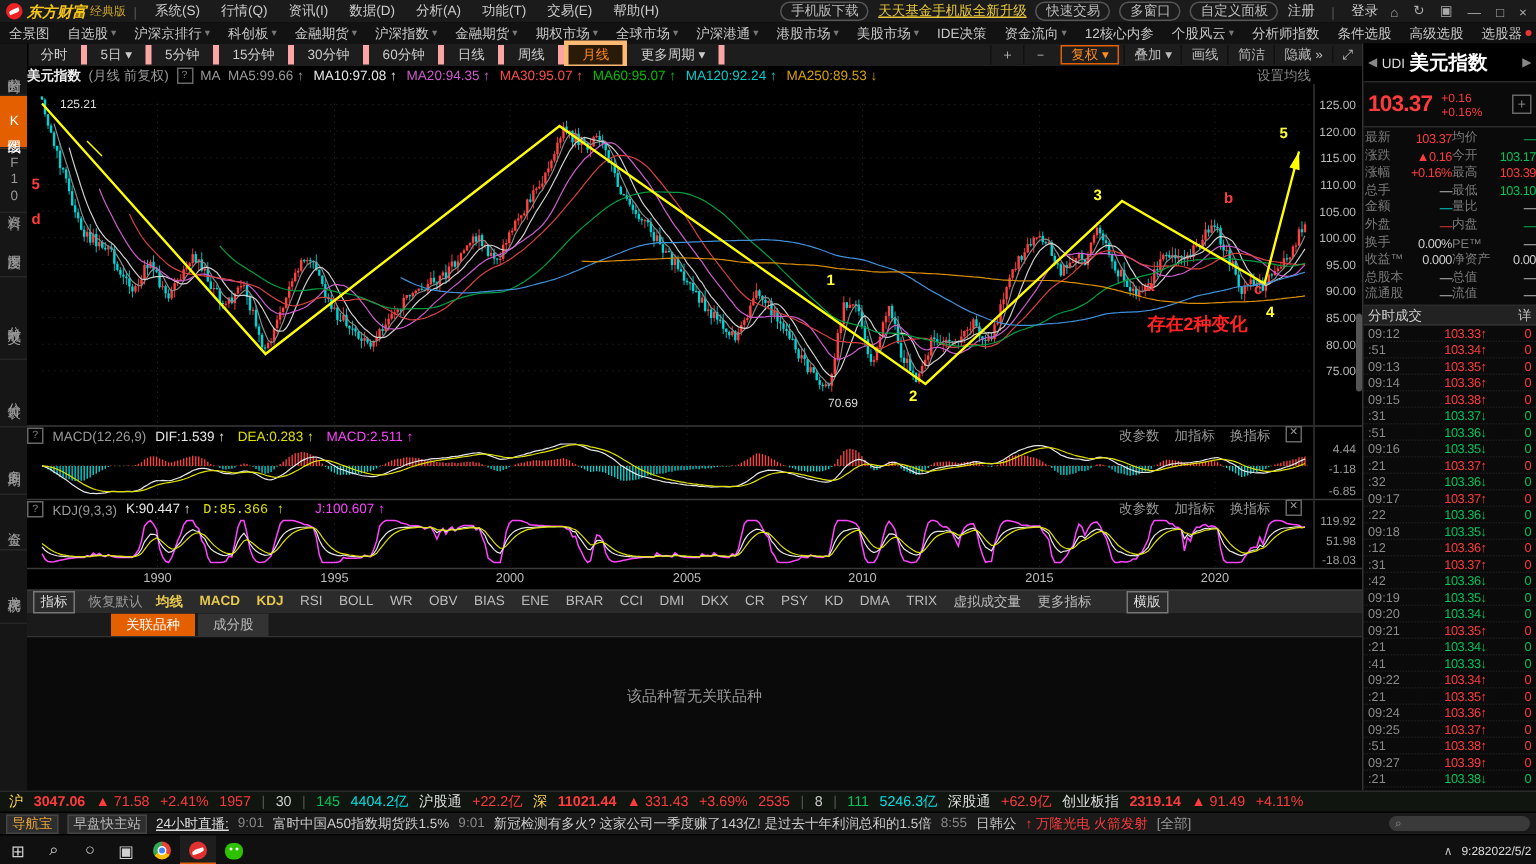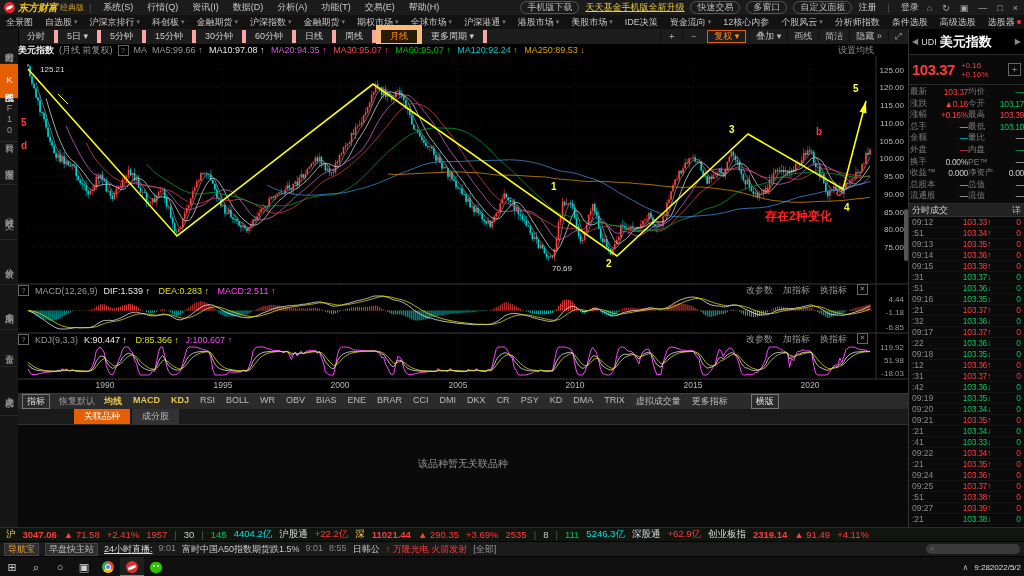--- a/index.html
+++ b/index.html
@@ -19,21 +19,21 @@
   .promo{color:#e8c83a;text-decoration:underline;}
   .winbtn{color:#aaa;font-size:9px;padding:0 2px;}
   
   #navrow{left:0;top:15px;width:1024px;height:14px;background:#121212;display:flex;align-items:center;font-size:9px;color:#c8c8c8;overflow:hidden;border-bottom:1px solid #000;}
   .nav-item{padding:0 6px;white-space:nowrap;display:flex;align-items:center;gap:2px;}
   .nav-item .arr{color:#777;font-size:7px;}
   .nav-item .dot{width:4px;height:4px;border-radius:50%;background:#e33;display:inline-block;}
   
   #tfrow{left:18px;top:29px;width:890px;height:15px;background:#1d1d1d;display:flex;align-items:center;font-size:9px;color:#ccc;border-bottom:1px solid #000;}
   .tf-btn{padding:0 9px;height:13px;line-height:13px;border-right:4px solid #fca5a5;white-space:nowrap;}
-  .tf-btn.act{border:5px solid #fdba74;color:#ff8a1e;background:#2a1a08;}
+  .tf-btn.act{border:3px solid #fdba74;color:#ff8a1e;background:#2a1a08;}
   .tf-tools{margin-left:auto;display:flex;align-items:center;}
   .tf-tool{padding:0 6px;border-left:1px solid #101010;white-space:nowrap;color:#bbb;}
   .tf-tool.accent{color:#ff8a1e;border:1px solid #e45f00;margin:0 3px;height:11px;line-height:11px;}
   
   #sidebar{left:0;top:29px;width:18px;height:498px;background:#161616;display:flex;flex-direction:column;border-right:1px solid #000;}
   .side-item{writing-mode:vertical-rl;text-orientation:upright;color:#999;font-size:9px;letter-spacing:1px;
     display:flex;align-items:center;justify-content:center;border-bottom:1px solid #262626;}
   .side-item.act{background:#e45f00;color:#fff;}
   
   #klhdr{left:18px;top:44px;width:890px;height:12px;background:#000;display:flex;align-items:center;font-size:9px;color:#999;gap:5px;white-space:nowrap;overflow:hidden;}
@@ -1593,21 +1593,21 @@
         <span>改参数</span>
         <span>加指标</span>
         <span>换指标</span>
         <span style="border: 1px solid rgb(102, 102, 102); width: 9px; height: 9px; line-height: 8px; text-align: center; font-size: 7px;">✕</span>
       </span>
   </div>
 
   <div class="panel-hdr abs" style="top:334px;">
     <span class="qbox">?</span>
     <span>KDJ(9,3,3)</span>
-    <span id="kdj-vals"><span style="color: rgb(232, 232, 232); margin-right: 6px;">K:90.447 ↑  </span><span style="color: rgb(224, 224, 0); margin-right: 4px;">D:85.366 ↑  </span><span style="color: rgb(255, 68, 255); margin-right: 6px;">J:100.607 ↑  </span></span>
+    <span id="kdj-vals"><span style="color: rgb(232, 232, 232); margin-right: 6px;">K:90.447 ↑  </span><span style="color: rgb(224, 224, 0); margin-right: 15px; font-family: Liberation Mono, monospace;">D:85.366 ↑  </span><span style="color: rgb(255, 68, 255); margin-right: 6px;">J:100.607 ↑  </span></span>
     <span class="tools" id="kdj-tools">
         <span>改参数</span>
         <span>加指标</span>
         <span>换指标</span>
         <span style="border: 1px solid rgb(102, 102, 102); width: 9px; height: 9px; line-height: 8px; text-align: center; font-size: 7px;">✕</span>
       </span>
   </div>
 
   <div id="subtabs" class="abs">
       <span class="sub-tab act">关联品种</span>
@@ -1884,21 +1884,21 @@
       <span style="color: rgb(255, 59, 59);">1957</span>
       <span style="color: rgb(85, 85, 85);">|</span>
       <span style="color: rgb(204, 204, 204);">30</span>
       <span style="color: rgb(85, 85, 85);">|</span>
       <span style="color: rgb(0, 194, 90);">145</span>
       <span style="color: rgb(0, 224, 224);">4404.2亿</span>
       <span style="color: rgb(221, 221, 221);">沪股通</span>
       <span style="color: rgb(255, 59, 59);">+22.2亿</span>
       <span style="color: rgb(255, 210, 77);">深</span>
       <span style="color: rgb(255, 59, 59); font-weight: bold;">11021.44</span>
-      <span style="color: rgb(255, 59, 59);">▲ 290.35</span>
+      <span style="color: rgb(255, 59, 59);">▲ 331.43</span>
       <span style="color: rgb(255, 59, 59);">+3.69%</span>
       <span style="color: rgb(255, 59, 59);">2535</span>
       <span style="color: rgb(85, 85, 85);">|</span>
       <span style="color: rgb(204, 204, 204);">8</span>
       <span style="color: rgb(85, 85, 85);">|</span>
       <span style="color: rgb(0, 194, 90);">111</span>
       <span style="color: rgb(0, 224, 224);">5246.3亿</span>
       <span style="color: rgb(221, 221, 221);">深股通</span>
       <span style="color: rgb(255, 59, 59);">+62.9亿</span>
       <span style="color: rgb(221, 221, 221);">创业板指</span>
@@ -1908,20 +1908,21 @@
     </div>
 
   <div id="tickerbar" class="abs">
     <span class="tk-tag">导航宝</span>
     <span class="tk-tag g">早盘快主站</span>
     <span class="tk-live">24小时直播:</span>
     <span id="tk-items" style="display:flex;gap:6px;">
         <span style="color: rgb(136, 136, 136);">9:01</span>
         <span style="color: rgb(204, 204, 204);">富时中国A50指数期货跌1.5%</span>
         <span style="color: rgb(136, 136, 136);">9:01</span>
+        <span style="color: rgb(204, 204, 204);">新冠检测有多火? 这家公司一季度赚了143亿! 是过去十年利润总和的1.5倍</span>
         <span style="color: rgb(136, 136, 136);">8:55</span>
         <span style="color: rgb(204, 204, 204);">日韩公</span>
         <span style="color: rgb(255, 59, 59);">↑ 万隆光电 火箭发射</span>
         <span style="color: rgb(153, 153, 153);">[全部]</span>
       </span>
     <span id="tk-right">
       <span class="searchpill">⌕</span>
 
     </span>
   </div>

